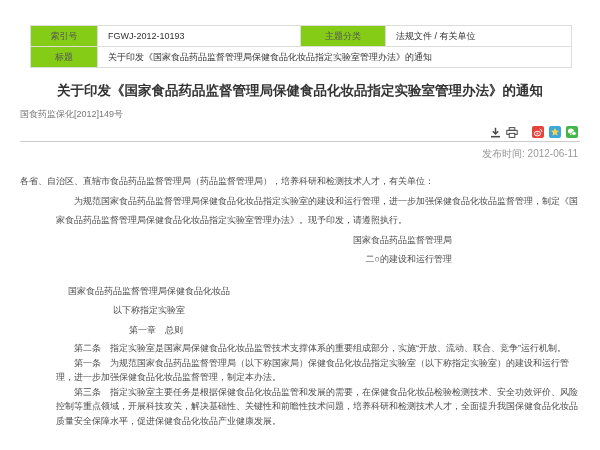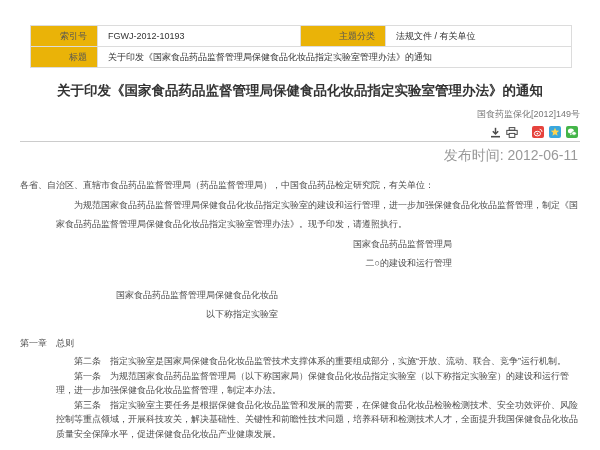--- a/index.html
+++ b/index.html
@@ -8,45 +8,45 @@
     background: #ffffff;
     font-family: "Liberation Sans", "DejaVu Sans", sans-serif;
     color: #4c4c4c;
     overflow: hidden;
   }
   .page { padding: 25px 28px 0 30px; }
 
   
   table.meta { width: 100%; border-collapse: collapse; font-size: 9px; table-layout: fixed; }
   table.meta td { border: 1px solid #dcdcdc; height: 21px; padding: 0 10px; overflow: hidden; white-space: nowrap; }
-  td.lbl { background: #eab308; text-align: right; color: #555; padding: 0 4px; }
+  td.lbl { background: #84cc16; text-align: center; color: #555; padding: 0 4px; }
   col.c-lbl1 { width: 67px; }
   col.c-val1 { width: 203px; }
   col.c-lbl2 { width: 85px; }
   td.val { color: #333; }
 
   
   .article { margin: 14px -8px 0 -10px; }
   .doc-title { text-align: center; font-size: 13.5px; font-weight: bold; color: #333; line-height: 17px; }
-  .doc-number { text-align: right; font-size: 9px; color: #777; margin-top: 9px; }
+  .doc-number { text-align: left; font-size: 9px; color: #777; margin-top: 9px; }
 
   .toolbar { display: flex; justify-content: flex-end; align-items: center; gap: 5px; margin-top: 5px; height: 12px; padding-right: 2px; }
   .toolbar .ico { display: inline-flex; align-items: center; justify-content: center; cursor: pointer; }
   .toolbar .gap { width: 4px; }
 
   .divider { border-top: 1px solid #cccccc; margin-top: 3px; }
-  .publish-time { text-align: right; font-size: 14px; color: #999; margin-top: 5px; padding-right: 2px; }
+  .publish-time { text-align: right; font-size: 10px; color: #999; margin-top: 5px; padding-right: 2px; }
 
   .body-text { margin-top: 11px; font-size: 9px; color: #4c4c4c; }
   .body-text p { line-height: 19.5px; }
   .indent { text-indent: 18px; margin-left: 36px; }
 
   .sig-block { width: 432px; text-align: right; }
-  .sub-block { width: 258px; text-align: right; margin-top: 12px; }
-  .chapter-line { width: 272px; text-align: left; margin-top: 9px; }
+  .sub-block { width: 258px; text-align: center; margin-top: 12px; }
+  .chapter-line { width: 272px; text-align: center; }
   .articles { margin-top: 1px; }
   .articles p { line-height: 14.5px; }
 </style>
 </head>
 <body>
 
 <div class="page">
 
   <table class="meta">
     <colgroup>
@@ -111,21 +111,21 @@
           <ellipse cx="8" cy="7.4" rx="2.3" ry="1.9" fill="#ffffff" stroke="#44b549" stroke-width="0.7"></ellipse>
           <path d="M4 9.2 L4.6 7.4 L6 8.4 Z" fill="#ffffff"></path>
         </svg>
       </span>
     </div>
 
     <div class="divider"></div>
     <div class="publish-time">发布时间: 2012-06-11</div>
 
     <div class="body-text">
-      <p>各省、自治区、直辖市食品药品监督管理局（药品监督管理局），中国食品药品检定研究院，有关单位：</p>
+      <p>各省、自治区、直辖市食品药品监督管理局（药品监督管理局），培养科研和检测技术人才，有关单位：</p>
       <p class="indent">为规范国家食品药品监督管理局保健食品化妆品指定实验室的建设和运行管理，进一步加强保健食品化妆品监督管理，制定《国家食品药品监督管理局保健食品化妆品指定实验室管理办法》。现予印发，请遵照执行。</p>
       <div class="sig-block">
         <p>国家食品药品监督管理局</p>
         <p>二○的建设和运行管理</p>
       </div>
       <div class="sub-block">
         <p>国家食品药品监督管理局保健食品化妆品</p>
         <p>以下称指定实验室</p>
       </div>
       <div class="chapter-line">

